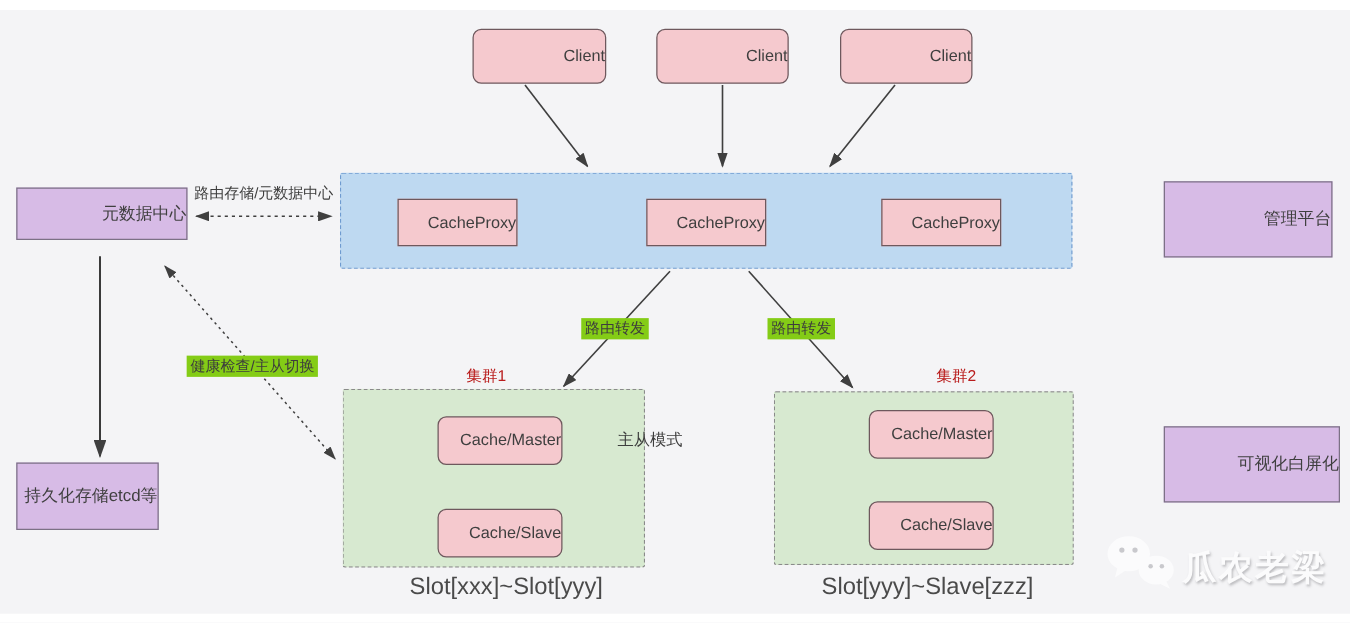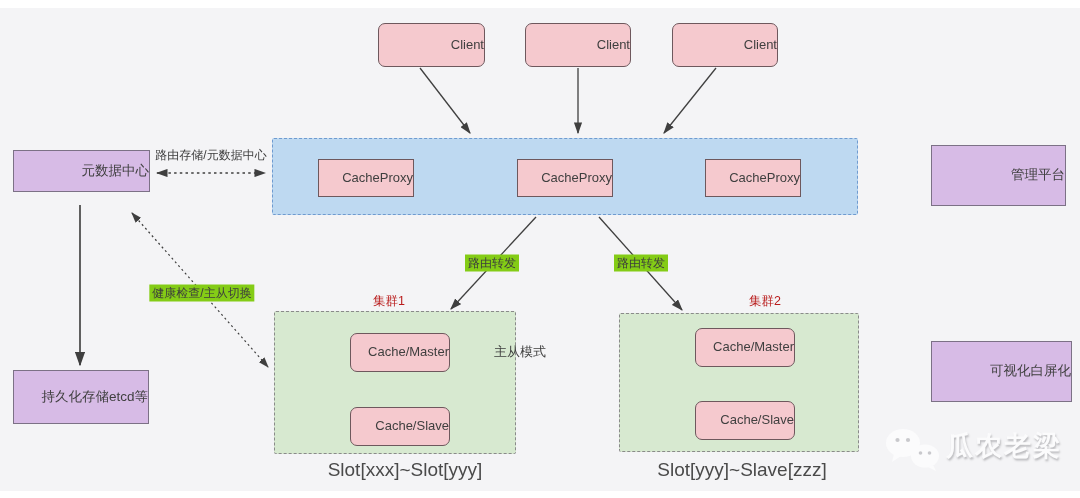--- a/index.html
+++ b/index.html
@@ -27,21 +27,21 @@
     border:1.4px dashed #8a8a8a;border-radius:2px;
   }
   .elabel{
     position:absolute;transform:translate(-50%,-50%);
     font-size:12px;white-space:nowrap;color:#3d3d3d;
   }
   .onLine{background:#84cc16;padding:0 3px;}
   .slot{font-size:19px;color:#4a4a4a;}
   .ctitle{font-size:12.5px;color:#b91c1c;}
   .watermark{
-    position:absolute;left:884px;top:428px;display:flex;align-items:flex-start;
+    position:absolute;left:884px;top:428px;display:flex;align-items:flex-end;
     gap:4px;pointer-events:none;
   }
   .wm-text{
     font-size:27px;font-weight:bold;color:#fbfbfc;letter-spacing:2px;
     text-shadow:1px 2px 2px rgba(120,120,125,0.45);
   }
 </style>
 </head>
 <body>
 
@@ -95,21 +95,21 @@
   <div class="node pink" style="left:517px;top:159px;width:96px;height:38px;">
     <span>CacheProxy</span>
   </div>
   <div class="node pink" style="left:705px;top:159px;width:96px;height:38px;">
     <span>CacheProxy</span>
   </div>
 
   <div class="node purple" style="left:13px;top:150px;width:137px;height:42px;">
     <span>元数据中心</span>
   </div>
-  <div class="node purple" style="left:13px;top:370px;width:136px;height:54px;">
+  <div class="node purple" style="left:13px;top:370px;width:114px;height:54px;">
     <span>持久化存储etcd等</span>
   </div>
 
   <div class="node purple" style="left:931px;top:145px;width:135px;height:61px;">
     <span>管理平台</span>
   </div>
   <div class="node purple" style="left:931px;top:341px;width:141px;height:61px;">
     <span>可视化白屏化</span>
   </div>
 

